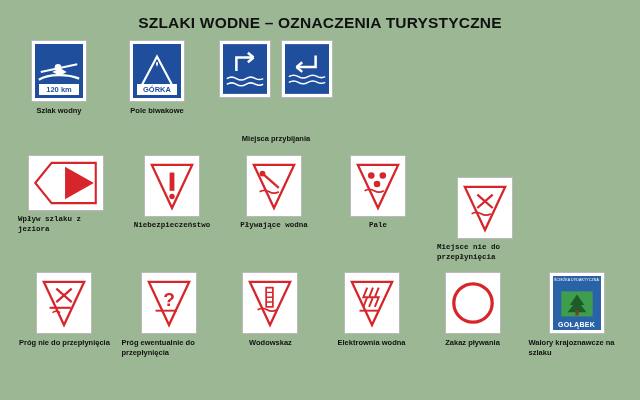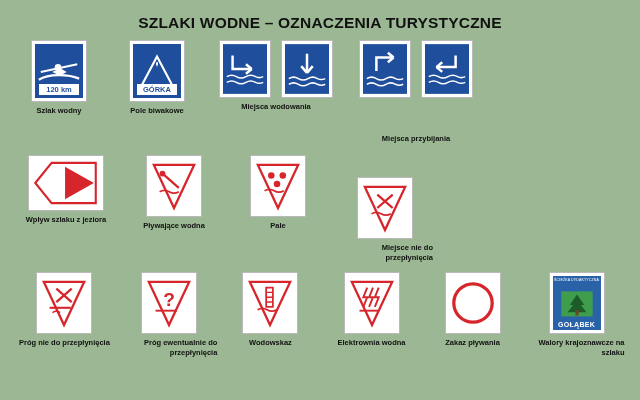--- a/index.html
+++ b/index.html
@@ -36,21 +36,21 @@
   .cell {
     display: flex;
     flex-direction: column;
     align-items: center;
     box-sizing: border-box;
   }
   .caption {
     font-size: 7.5px;
     font-weight: bold;
     color: #111111;
-    text-align: right;
+    text-align: left;
     line-height: 1.25;
     margin-top: 4px;
     max-width: 96px;
   }
   .sign {
     background: #ffffff;
     border: 1px solid #b9b9b9;
     box-sizing: border-box;
     position: relative;
   }
@@ -151,21 +151,21 @@
   }
   .walory-pic {
     flex: 1 1 auto;
     width: 100%;
     position: relative;
   }
   svg { display: block; }
 
   
   .row1 { margin-top: 2px; }
-  .row2 { margin-top: 12px; }
+  .row2 { margin-top: 12px; font-family: Liberation Mono, monospace; }
   .row3 { margin-top: 10px; }
   .group-left { display: flex; }
   .group-right { display: flex; }
 </style>
 </head>
 <body>
 
 <div id="poster">
 
   <div id="title">SZLAKI WODNE – OZNACZENIA TURYSTYCZNE</div>
@@ -199,43 +199,20 @@
               <path d="M25 14 L33 36 L17 36 Z" fill="#1f4e9c"></path>
             </svg>
           </div>
           <div class="white-band">GÓRKA</div>
         </div>
       </div>
       <div class="caption">Pole biwakowe</div>
     </div>
 
 
-    <div class="cell" style="width:140px;">
-      <div class="group-left">
-        <div class="sign blue-plain" style="margin-right:10px;">
-          <svg viewBox="0 0 46 52" width="100%" height="100%">
-            <rect x="0" y="0" width="46" height="52" fill="#1f4e9c"></rect>
-            <path d="M10 12 L10 26 L30 26" stroke="#ffffff" stroke-width="2.6" fill="none"></path>
-            <path d="M30 26 L24 21 M30 26 L24 31" stroke="#ffffff" stroke-width="2.6" fill="none"></path>
-            <path d="M4 34 q5 -3 10 0 q5 3 10 0 q5 -3 10 0 q4 2 8 0" stroke="#ffffff" stroke-width="1.6" fill="none"></path>
-            <path d="M4 40 q5 -3 10 0 q5 3 10 0 q5 -3 10 0 q4 2 8 0" stroke="#ffffff" stroke-width="1.6" fill="none"></path>
-          </svg>
-        </div>
-        <div class="sign blue-plain">
-          <svg viewBox="0 0 46 52" width="100%" height="100%">
-            <rect x="0" y="0" width="46" height="52" fill="#1f4e9c"></rect>
-            <path d="M23 10 L23 28" stroke="#ffffff" stroke-width="2.6" fill="none"></path>
-            <path d="M23 30 L17 23 M23 30 L29 23" stroke="#ffffff" stroke-width="2.6" fill="none"></path>
-            <path d="M4 36 q5 -3 10 0 q5 3 10 0 q5 -3 10 0 q4 2 8 0" stroke="#ffffff" stroke-width="1.6" fill="none"></path>
-            <path d="M4 42 q5 -3 10 0 q5 3 10 0 q5 -3 10 0 q4 2 8 0" stroke="#ffffff" stroke-width="1.6" fill="none"></path>
-          </svg>
-        </div>
-      </div>
-      <div class="caption">Miejsca wodowania</div>
-    </div>
 
     <div class="cell" style="width:140px;gap:32px;">
       <div class="group-right">
         <div class="sign blue-plain" style="margin-right:10px;">
           <svg viewBox="0 0 46 52" width="100%" height="100%">
             <rect x="0" y="0" width="46" height="52" fill="#1f4e9c"></rect>
             <path d="M14 28 L14 14 L32 14" stroke="#ffffff" stroke-width="2.6" fill="none"></path>
             <path d="M32 14 L26 9 M32 14 L26 19" stroke="#ffffff" stroke-width="2.6" fill="none"></path>
             <path d="M4 36 q5 -3 10 0 q5 3 10 0 q5 -3 10 0 q4 2 8 0" stroke="#ffffff" stroke-width="1.6" fill="none"></path>
             <path d="M4 42 q5 -3 10 0 q5 3 10 0 q5 -3 10 0 q4 2 8 0" stroke="#ffffff" stroke-width="1.6" fill="none"></path>
@@ -261,20 +238,30 @@
     <div class="cell" style="width:112px;">
       <div class="sign flow-sign">
         <svg viewBox="0 0 70 50" width="100%" height="100%">
           <path d="M3 25 L20 4 L66 4 L66 46 L20 46 Z" fill="none" stroke="#d7262b" stroke-width="2.2"></path>
           <path d="M34 8 L64 25 L34 42 Z" fill="#d7262b"></path>
         </svg>
       </div>
       <div class="caption">Wpływ szlaku z jeziora</div>
     </div>
 
+    <div class="cell" style="width:100px;">
+      <div class="sign tri-sign">
+        <svg viewBox="0 0 50 56" width="100%" height="100%">
+          <path d="M4 6 L46 6 L25 51 Z" fill="none" stroke="#d7262b" stroke-width="2.4"></path>
+          <rect x="22.5" y="14" width="5" height="19" fill="#d7262b"></rect>
+          <circle cx="25" cy="39" r="2.8" fill="#d7262b"></circle>
+        </svg>
+      </div>
+      <div class="caption">Niebezpieczeństwo</div>
+    </div>
 
     <div class="cell" style="width:104px;">
       <div class="sign tri-sign">
         <svg viewBox="0 0 50 56" width="100%" height="100%">
           <path d="M4 6 L46 6 L25 51 Z" fill="none" stroke="#d7262b" stroke-width="2.4"></path>
           <path d="M14 16 L30 30" stroke="#d7262b" stroke-width="2.4"></path>
           <circle cx="13" cy="15" r="3" fill="#d7262b"></circle>
           <path d="M10 34 q5 -3 10 0 q5 3 10 0" stroke="#d7262b" stroke-width="1.8" fill="none"></path>
         </svg>
       </div>

